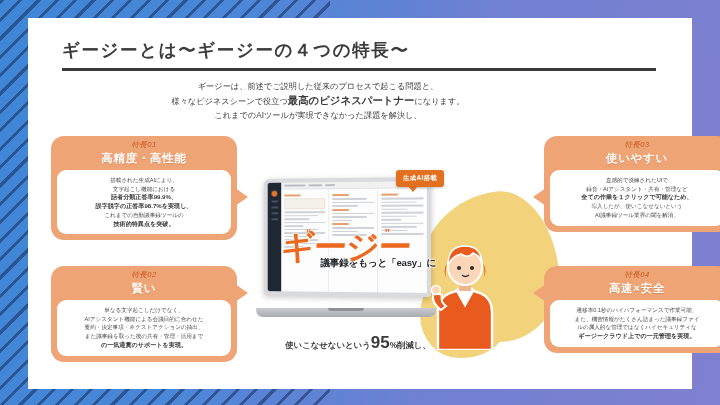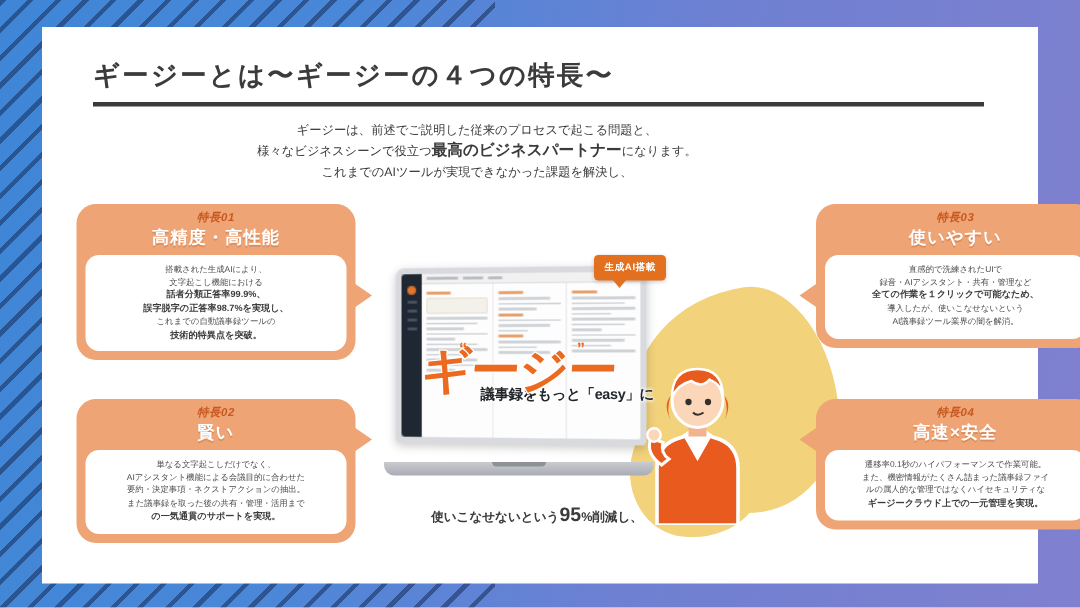--- a/index.html
+++ b/index.html
@@ -62,21 +62,21 @@
     position:absolute; width:186px; z-index:6;
     background:#eea475; border-radius:13px; padding:4px 0 6px;
   }
   .feature.f1 { left:23px;  top:118px; }
   .feature.f2 { left:23px;  top:248px; }
   .feature.f3 { left:516px; top:118px; }
   .feature.f4 { left:516px; top:248px; }
 
   .feat-num {
     text-align:center; color:#c8581f; font-size:7.6px;
-    font-weight:bold; font-style:italic; letter-spacing:.4px;
+    font-weight:normal; font-style:italic; letter-spacing:.4px;
     margin-bottom:1px;
   }
   .feat-head {
     text-align:center; color:#ffffff; font-size:11.4px;
     font-weight:bold; letter-spacing:.8px; margin-bottom:4px;
     text-shadow:0 1px 0 rgba(160,70,20,.25);
   }
   .feat-body {
     background:#ffffff; border-radius:9px;
     margin:0 6px; padding:6px 4px 6px;
@@ -169,21 +169,21 @@
 
   
   .person { position:absolute; left:400px; top:222px; width:74px; height:110px; z-index:9; }
 
   
   .caption {
     position:absolute; left:160px; top:318px; width:340px;
     text-align:center; color:#3b3b3b; z-index:7;
     font-size:8.4px; font-weight:bold; line-height:14px;
   }
-  .caption .big{ font-size:13px; font-weight:bold;margin-top:48px; }
+  .caption .big{ font-size:17px; font-weight:bold;margin-top:48px; }
 </style>
 </head>
 <body>
 
 <div class="stripes"></div>
 
 <div class="card">
 
   <div class="page-title">ギージーとは〜ギージーの４つの特長〜</div>
   <div class="title-rule"></div>

